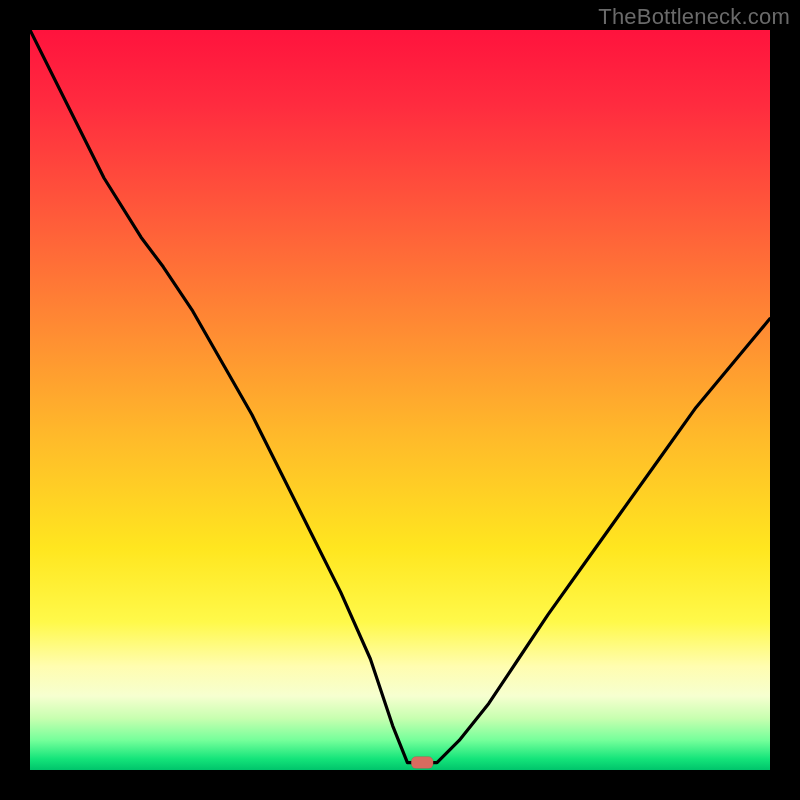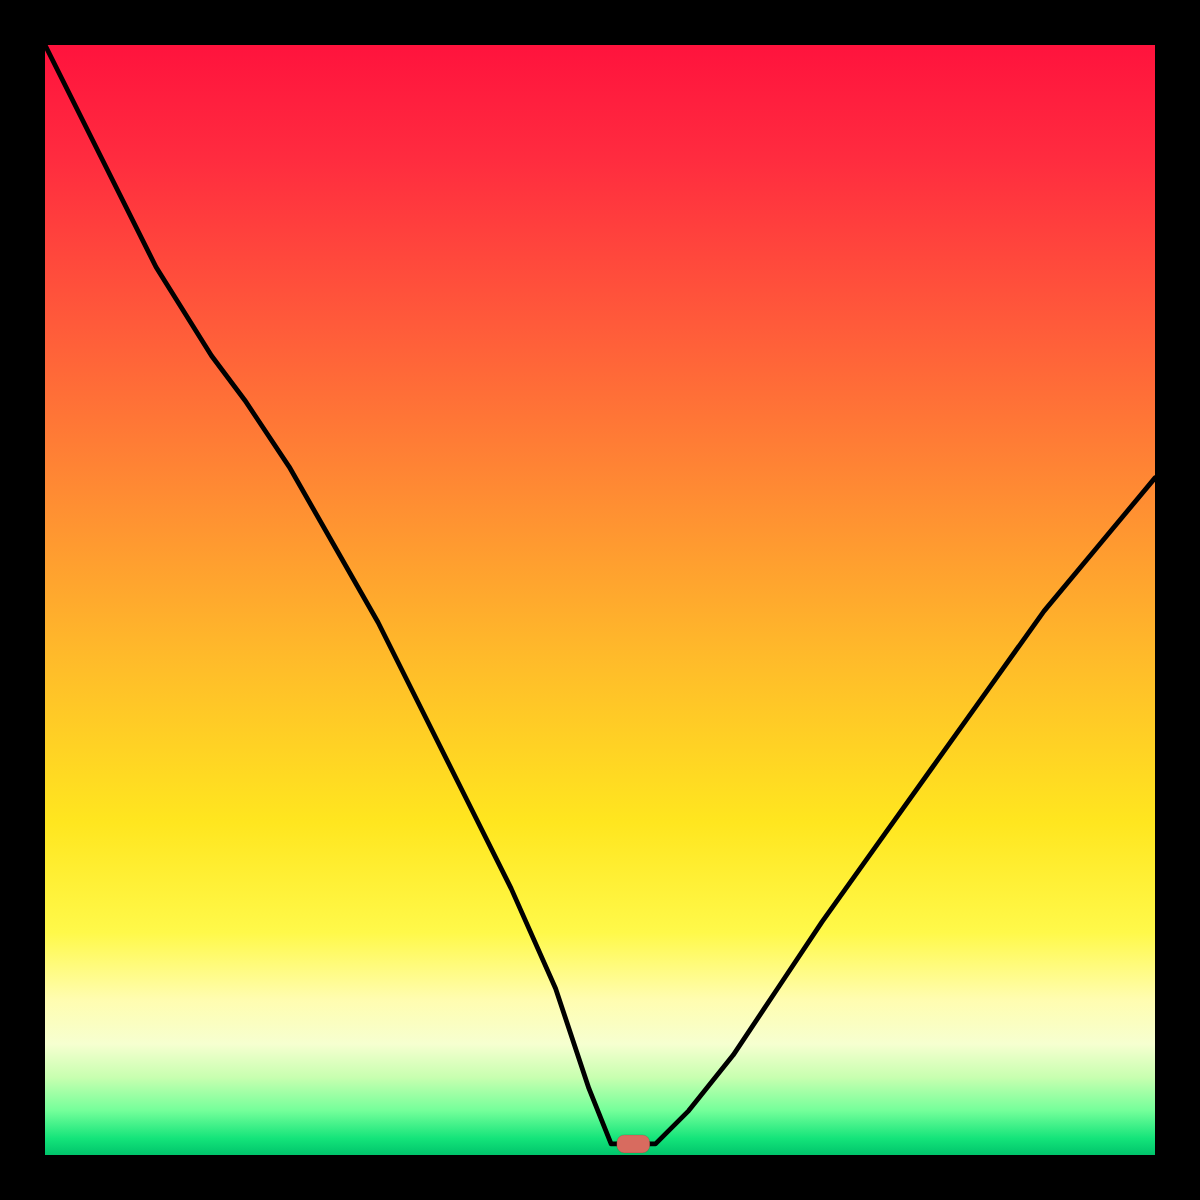--- a/index.html
+++ b/index.html
@@ -68,20 +68,21 @@
   .marker {
     fill: #d86b5f;
     stroke: rgba(0,0,0,0.15);
     stroke-width: 0.5;
   }
 </style>
 </head>
 <body>
 
 <div class="frame">
+  <div class="watermark">TheBottleneck.com</div>
 
   <div class="plot-area">
     <svg class="overlay" viewBox="0 0 740 740" preserveAspectRatio="none">
       <path id="curve-path" class="curve" d="M0.0 0.0 L37.0 74.0 L74.0 148.0 L111.0 207.2 L133.2 236.8 L162.8 281.2 L192.4 333.0 L222.0 384.8 L251.6 444.0 L281.2 503.2 L310.8 562.4 L340.4 629.0 L362.6 695.6 L377.4 732.6 L392.2 732.6 L407.0 732.6 L429.2 710.4 L458.8 673.4 L488.4 629.0 L518.0 584.6 L555.0 532.8 L592.0 481.0 L629.0 429.2 L666.0 377.4 L703.0 333.0 L740.0 288.6"></path>
       <rect id="marker-rect" class="marker" rx="5" ry="5" x="381.2" y="726.6" width="22" height="12"></rect>
     </svg>
   </div>
 </div>
 
 </body></html>

